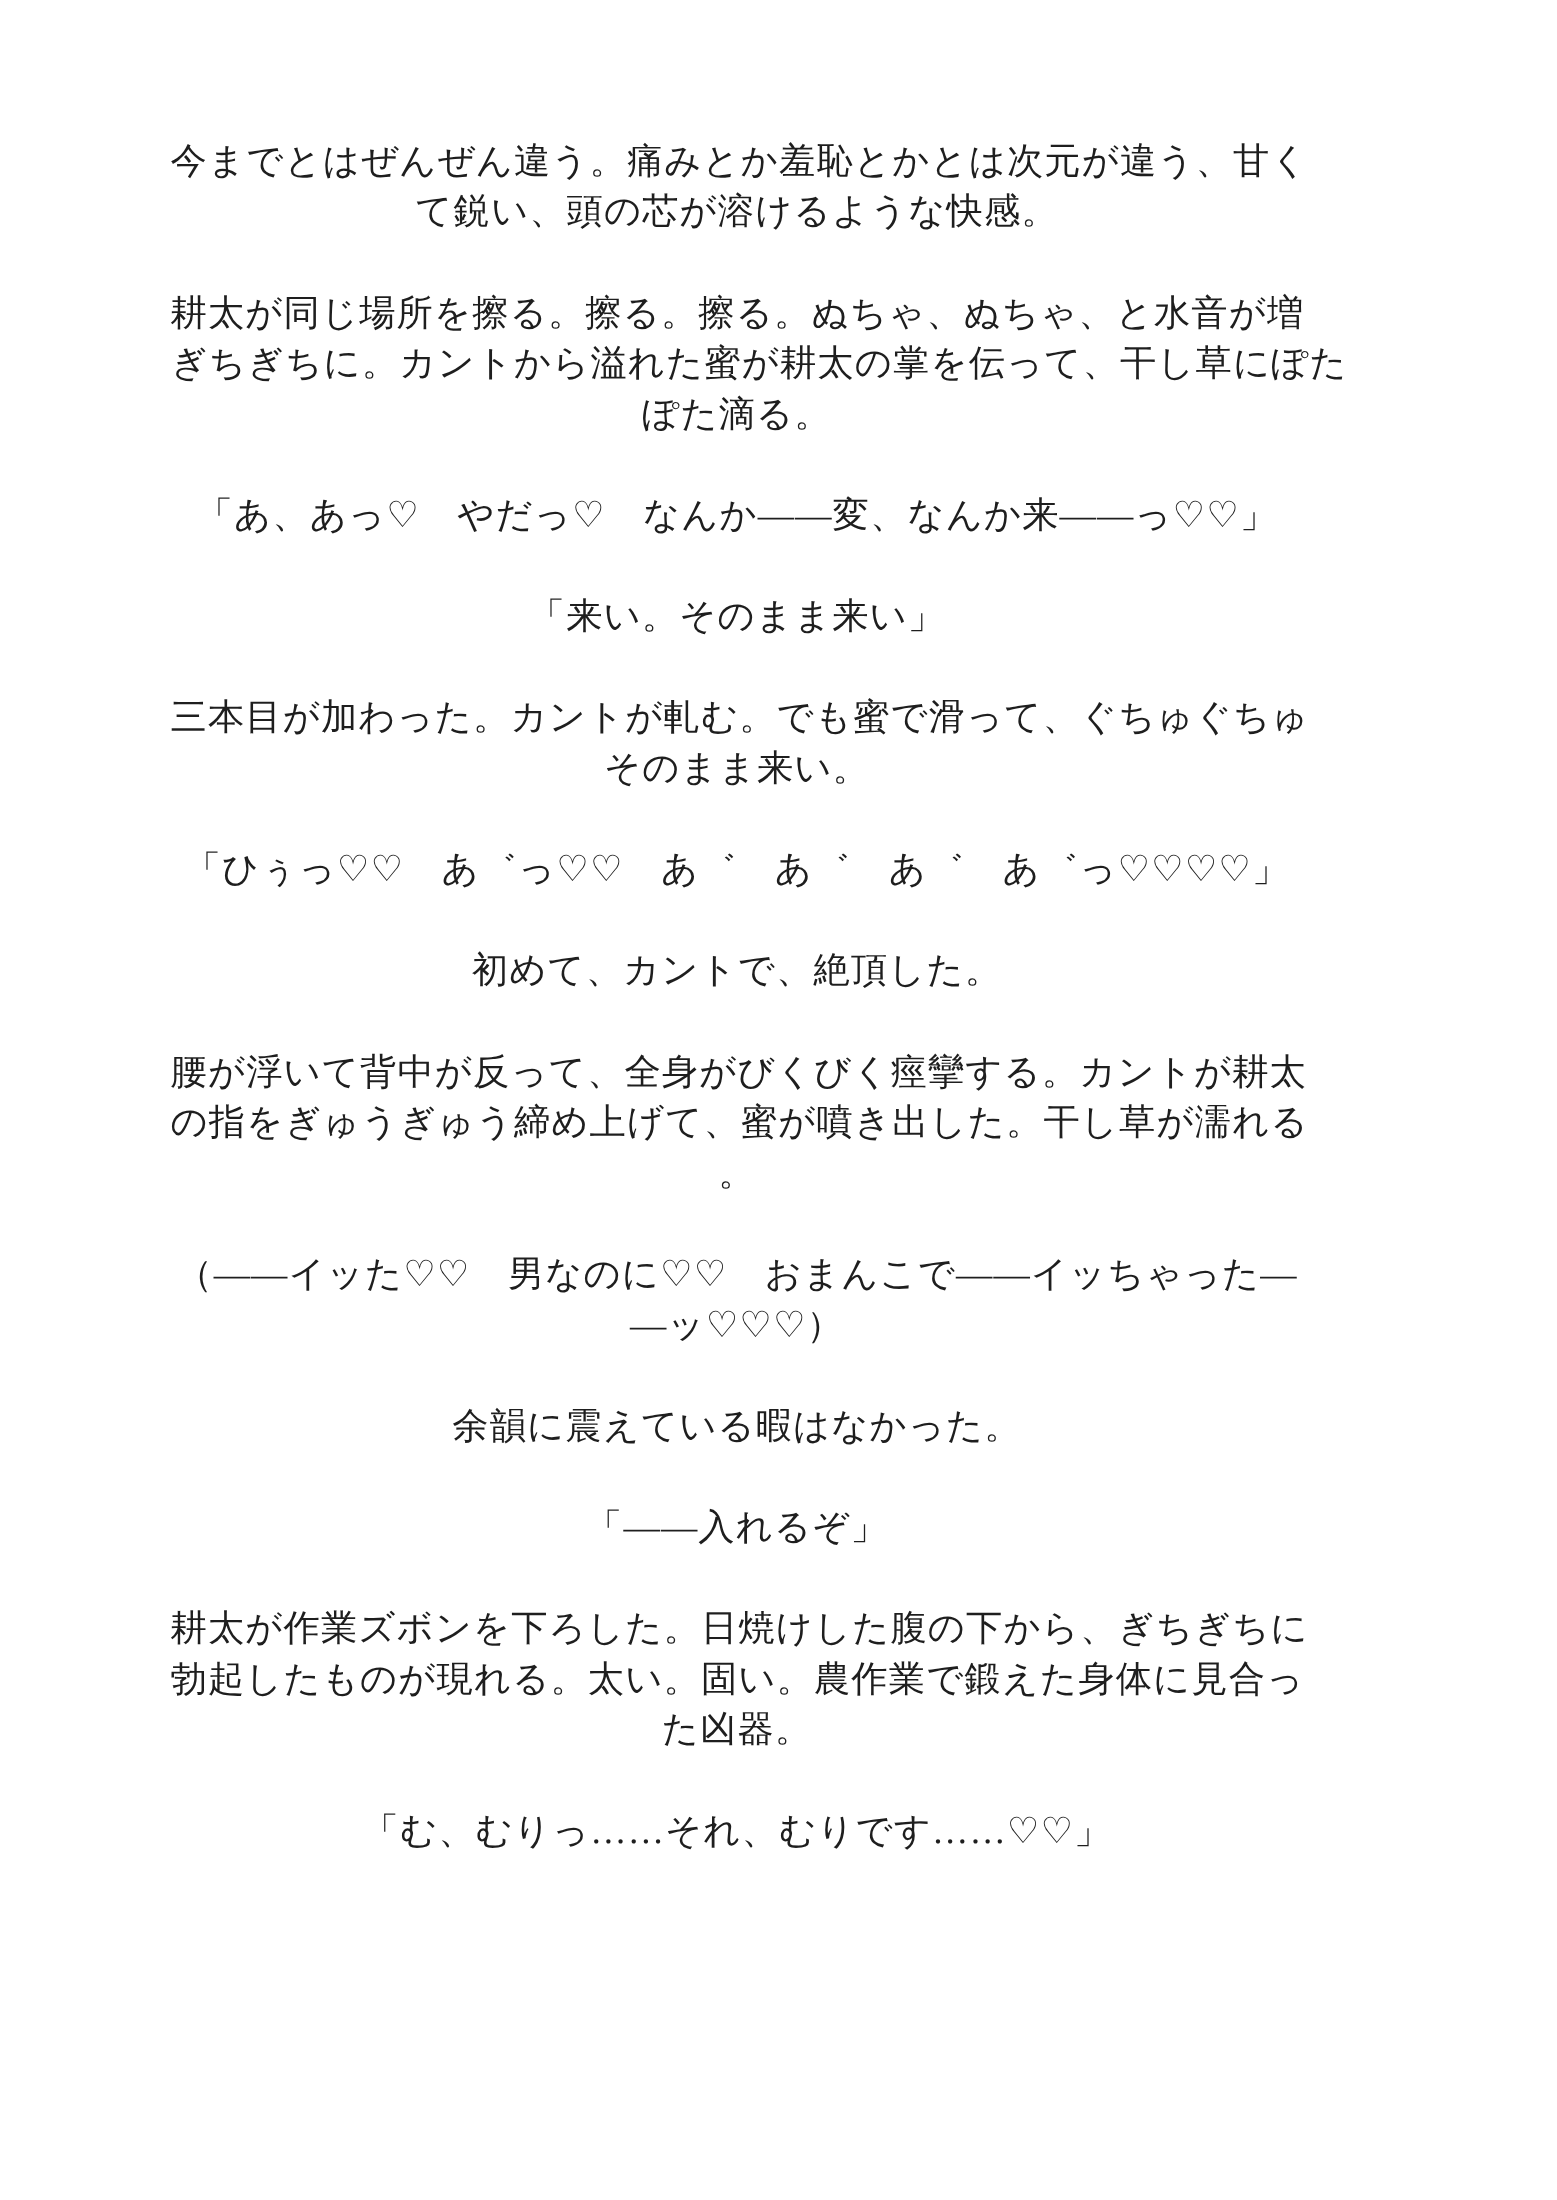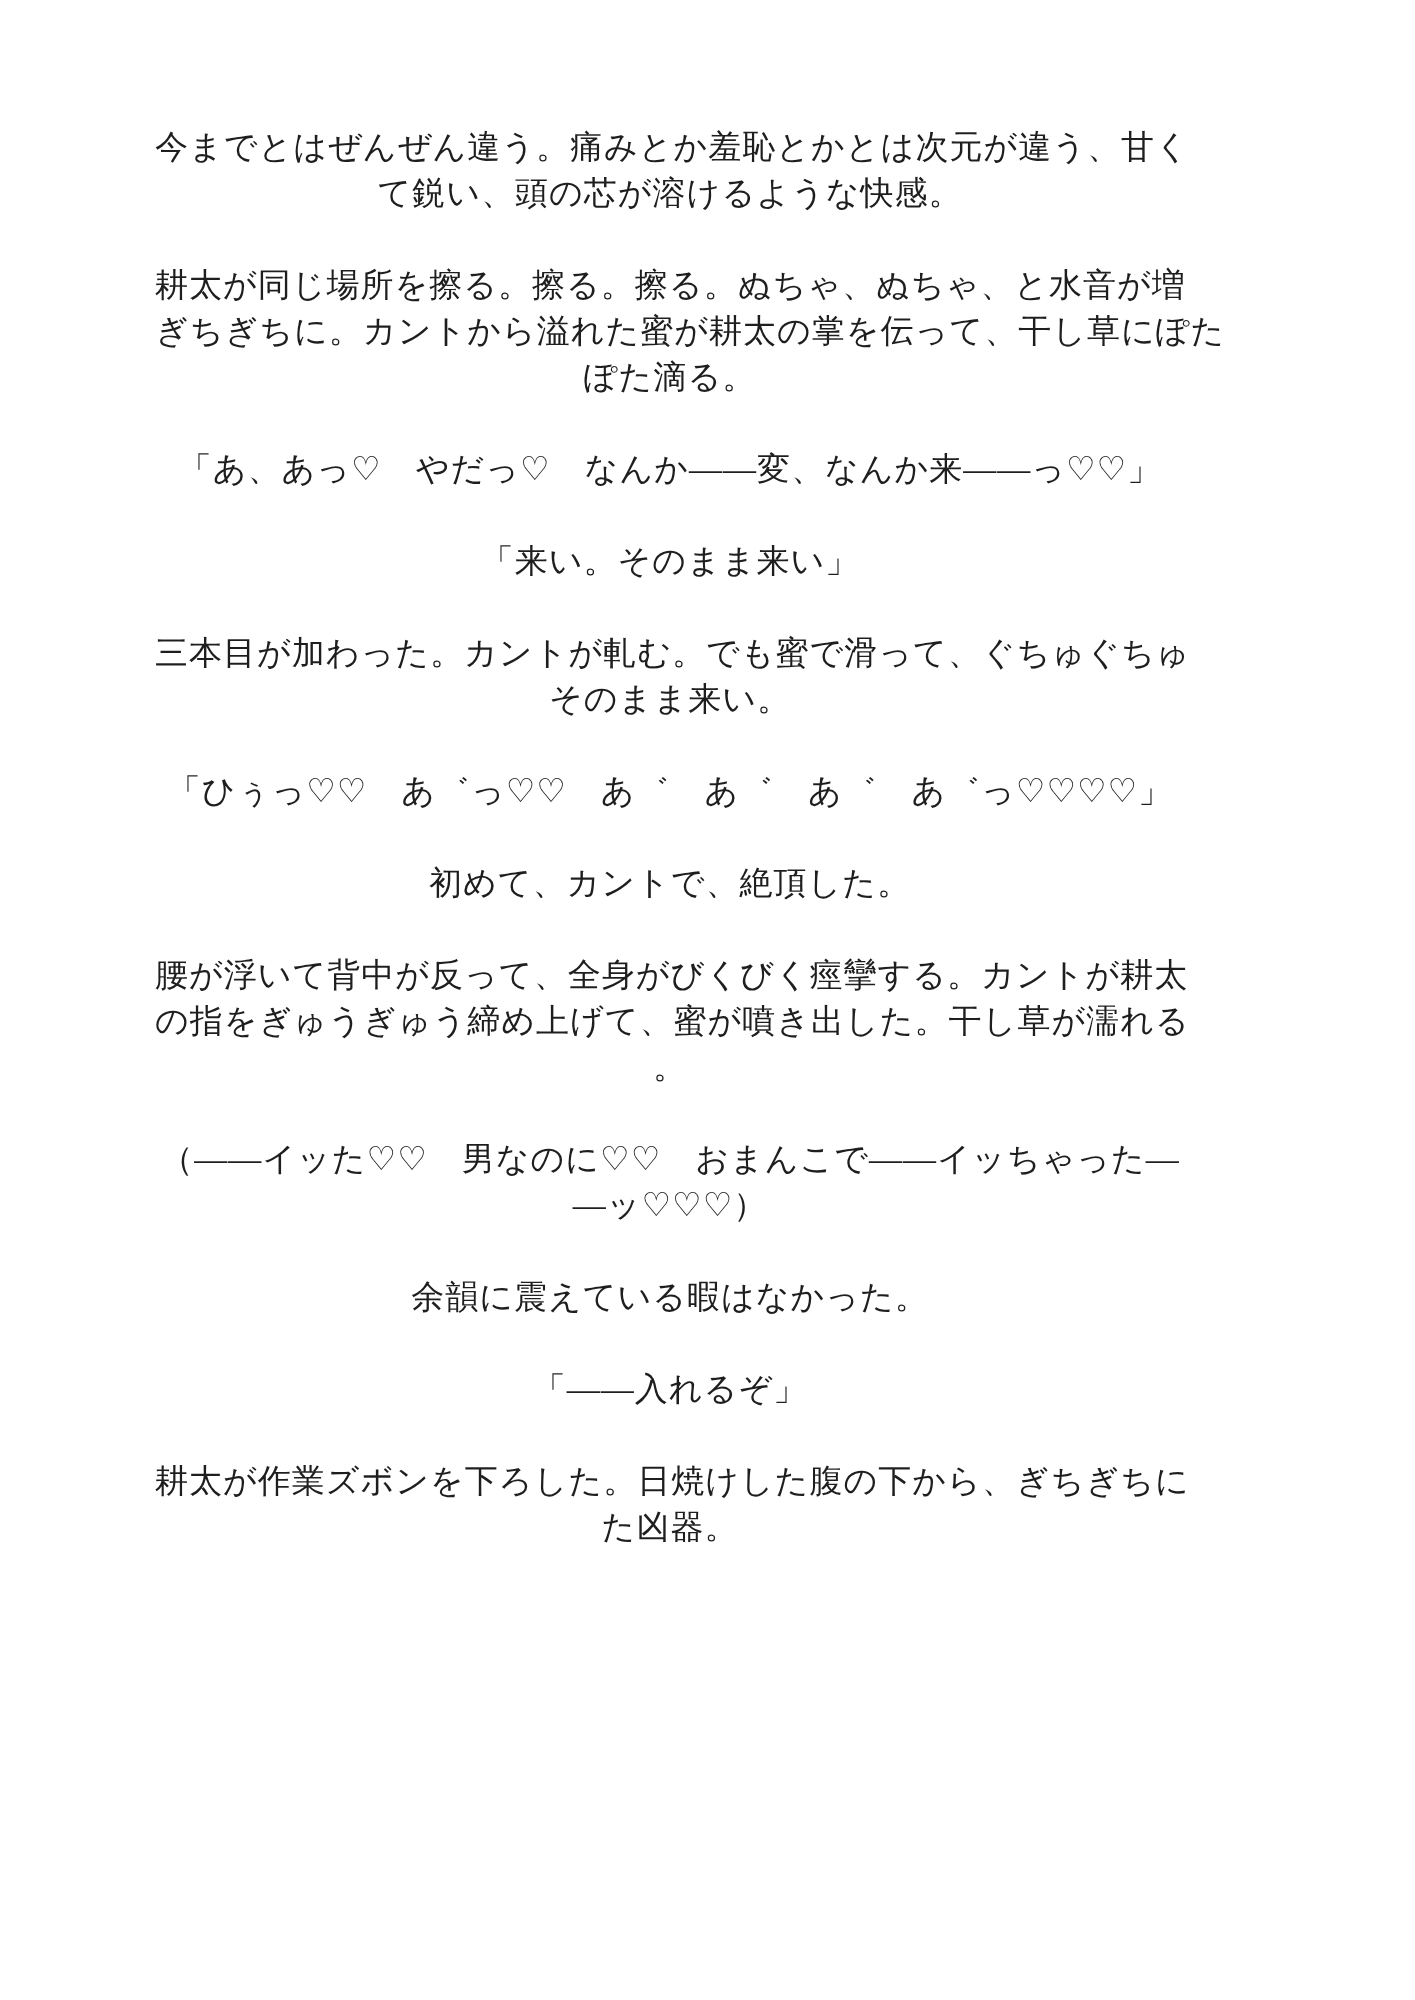--- a/index.html
+++ b/index.html
@@ -73,16 +73,20 @@
         <div class="line">—ッ♡♡♡）</div>
       </div>
       <div class="paragraph">
         <div class="line">余韻に震えている暇はなかった。</div>
       </div>
       <div class="paragraph">
         <div class="line">「——入れるぞ」</div>
       </div>
       <div class="paragraph">
         <div class="line">耕太が作業ズボンを下ろした。日焼けした腹の下から、ぎちぎちに</div>
+        <div class="line">勃起したものが現れる。太い。固い。農作業で鍛えた身体に見合っ</div>
         <div class="line">た凶器。</div>
+      </div>
+      <div class="paragraph">
+        <div class="line">「む、むりっ……それ、むりです……♡♡」</div>
       </div>
     </div>
 </div>
 
 </body></html>

